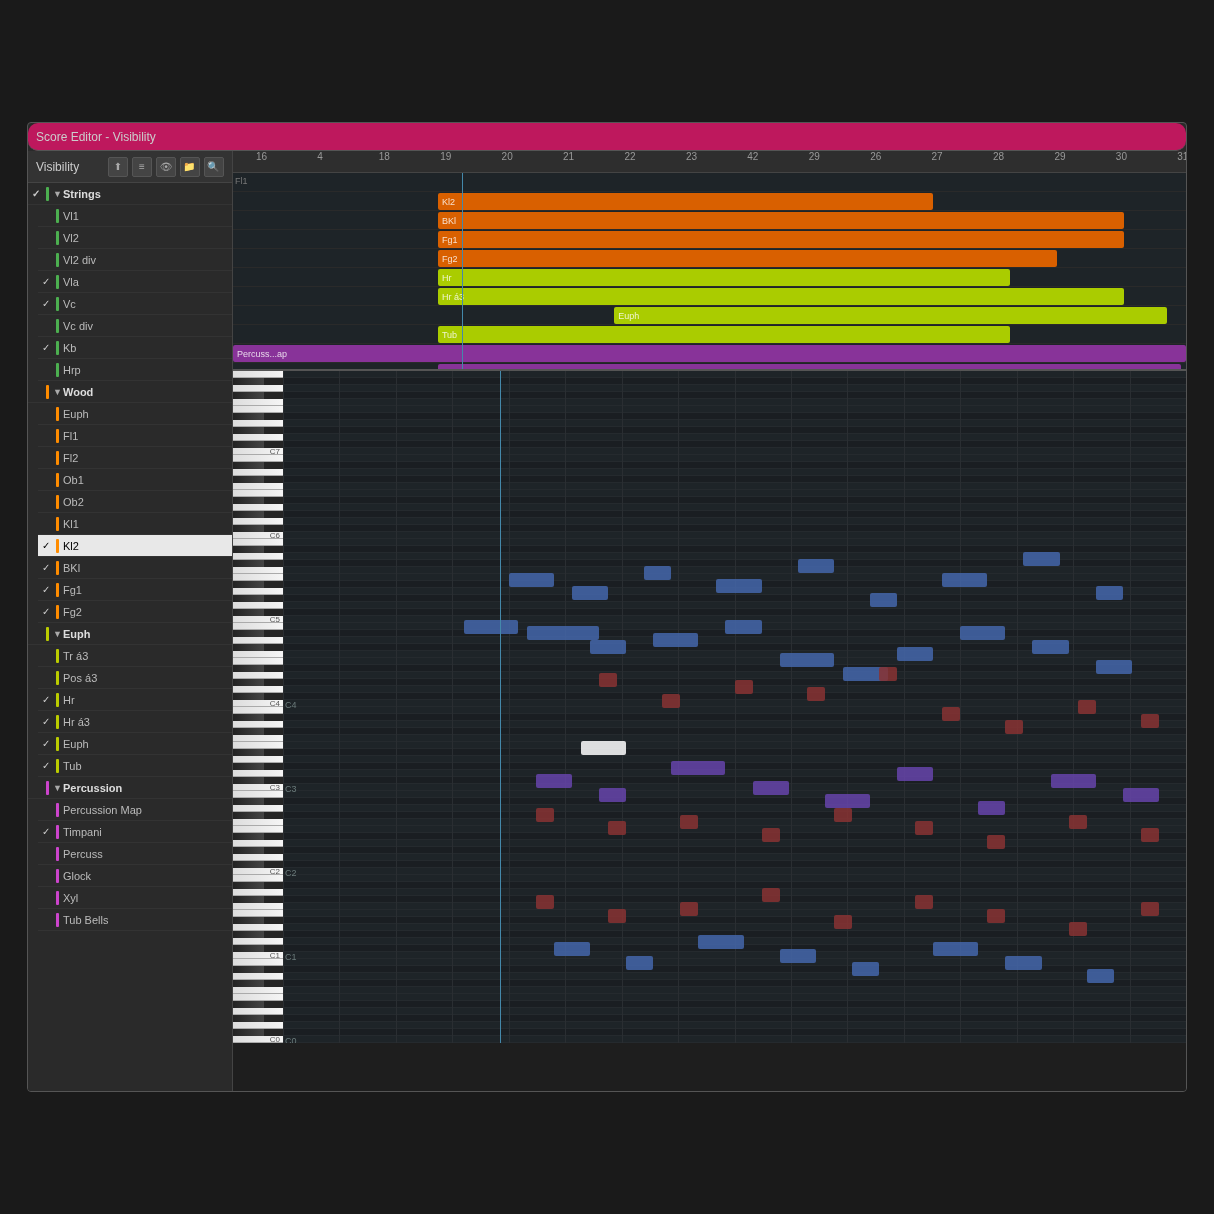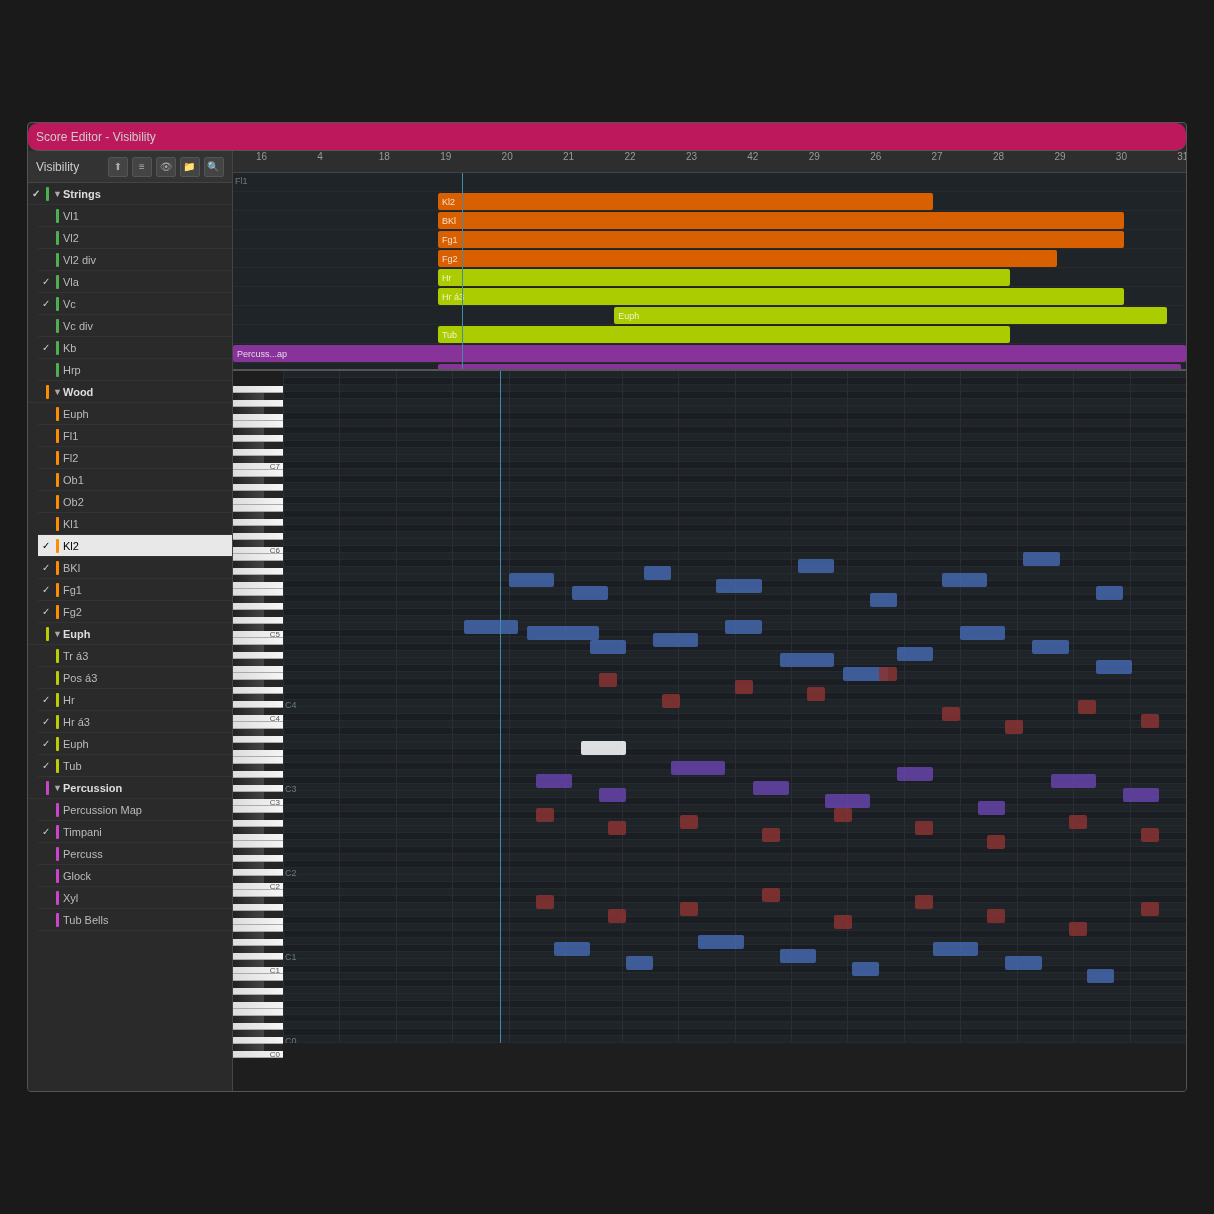--- a/index.html
+++ b/index.html
@@ -184,21 +184,20 @@
       flex: 1;
       display: flex;
       overflow: hidden;
     }
     .piano-keys {
       width: 50px;
       background: #252525;
       flex-shrink: 0;
       position: relative;
       overflow: hidden;
-      margin-top: 15px;
     }
     .piano-key {
       position: absolute;
       left: 0;
       width: 100%;
       display: flex;
       align-items: center;
       justify-content: flex-end;
       padding-right: 3px;
     }

